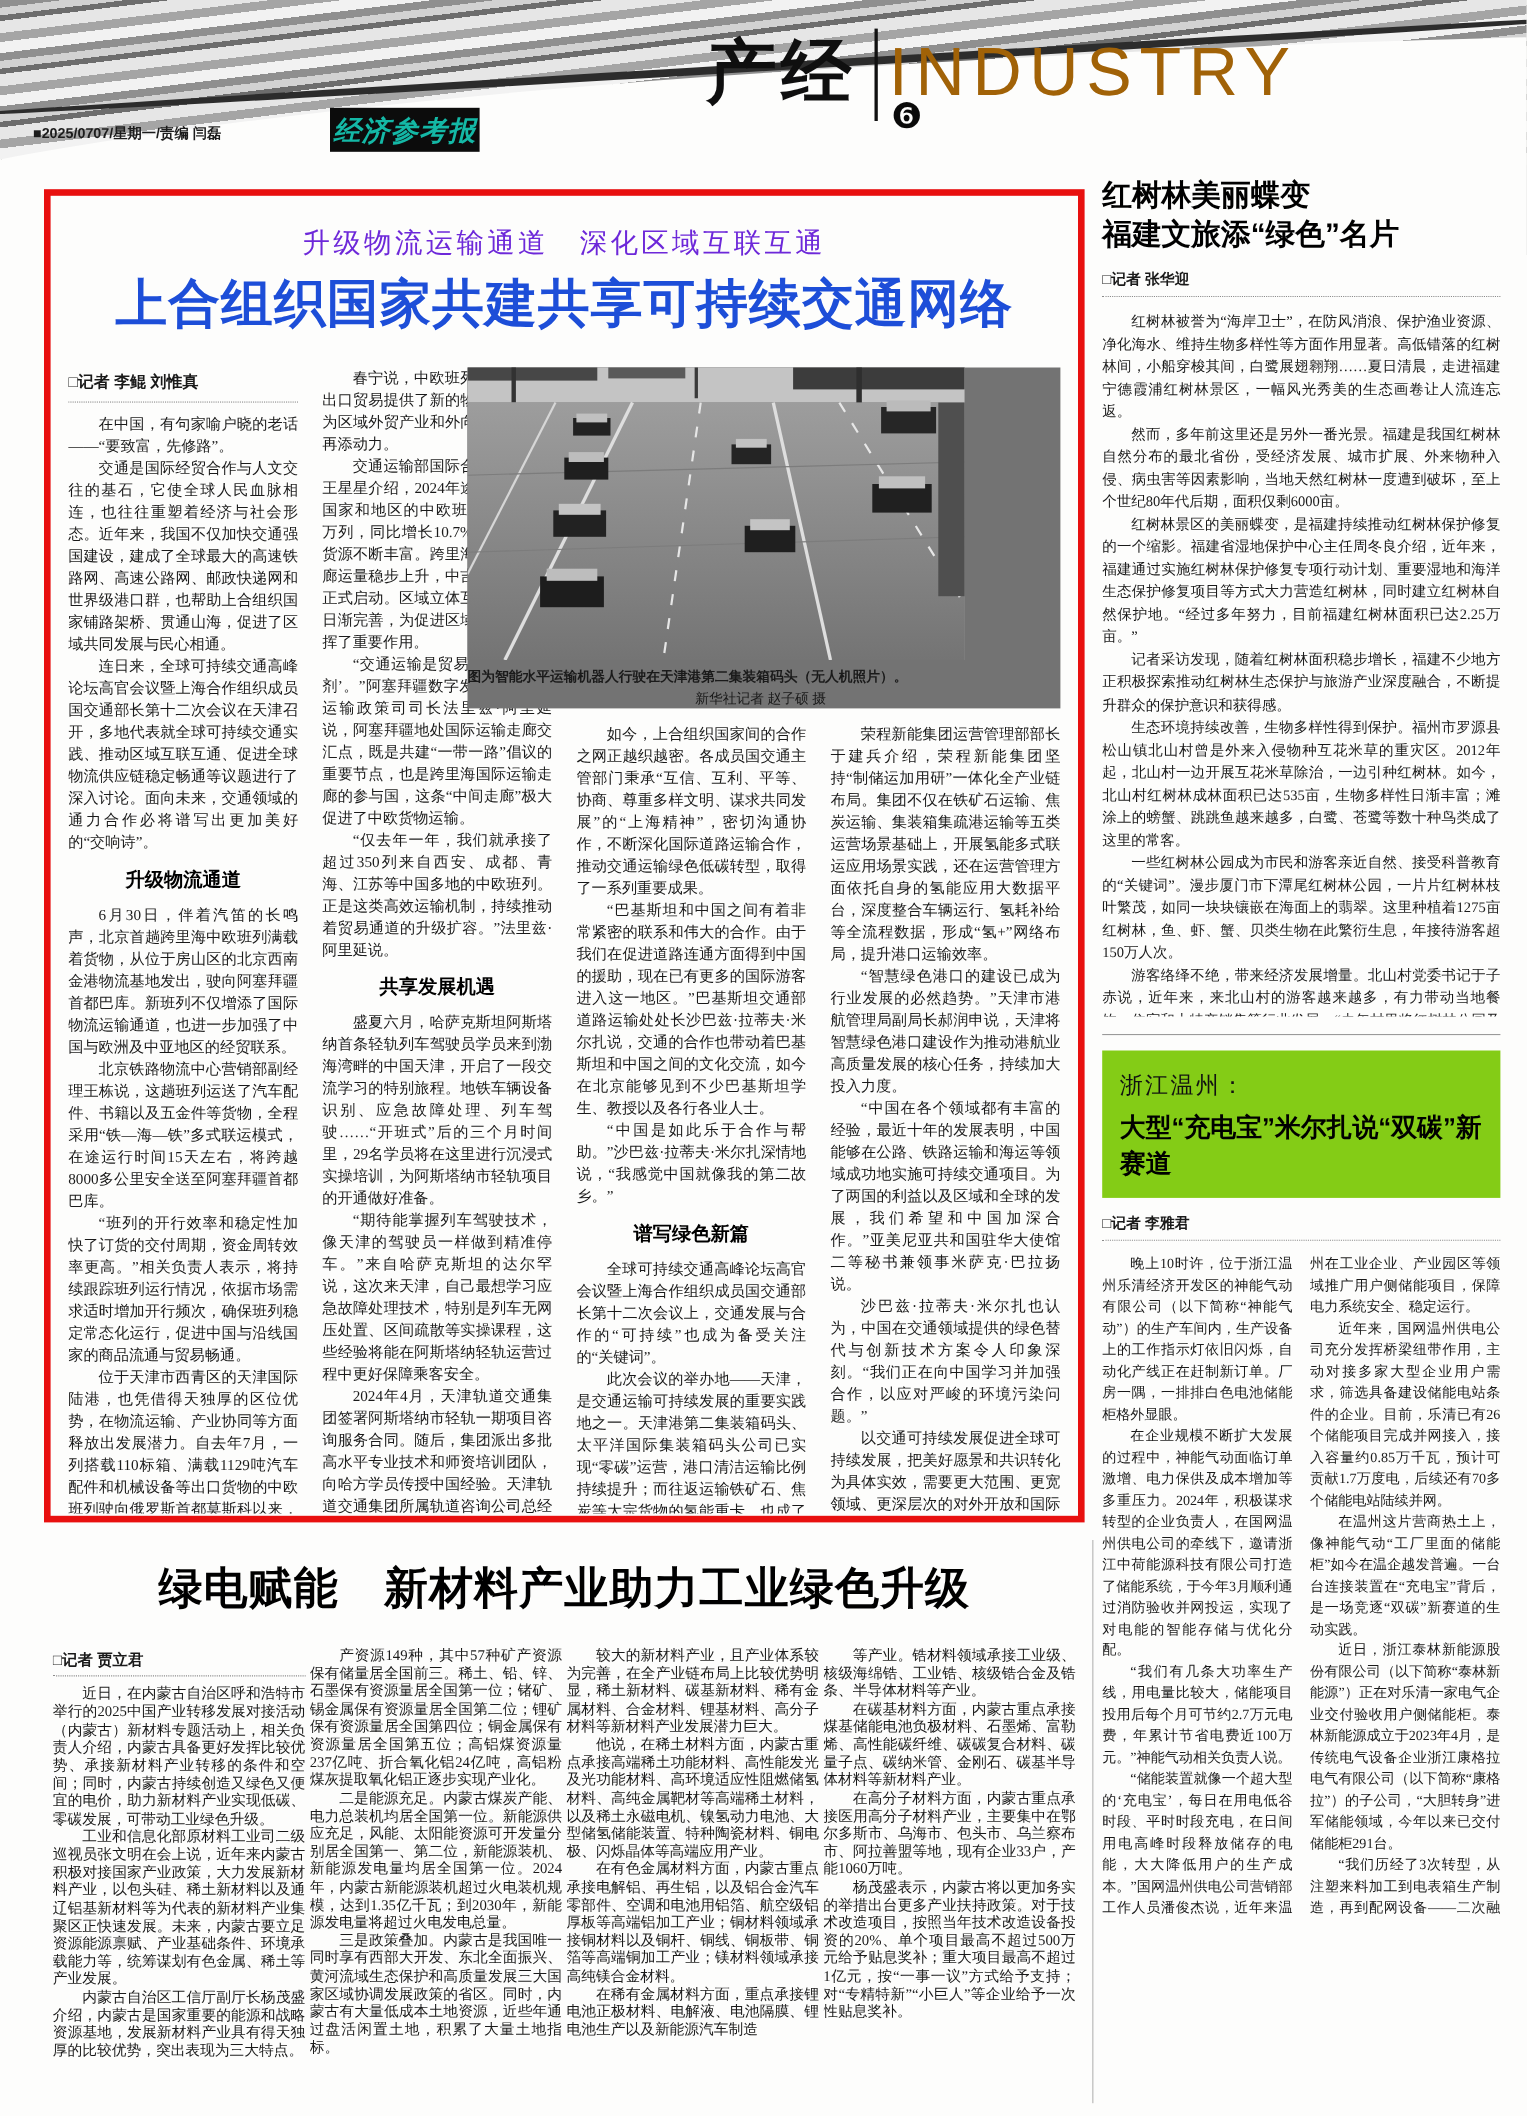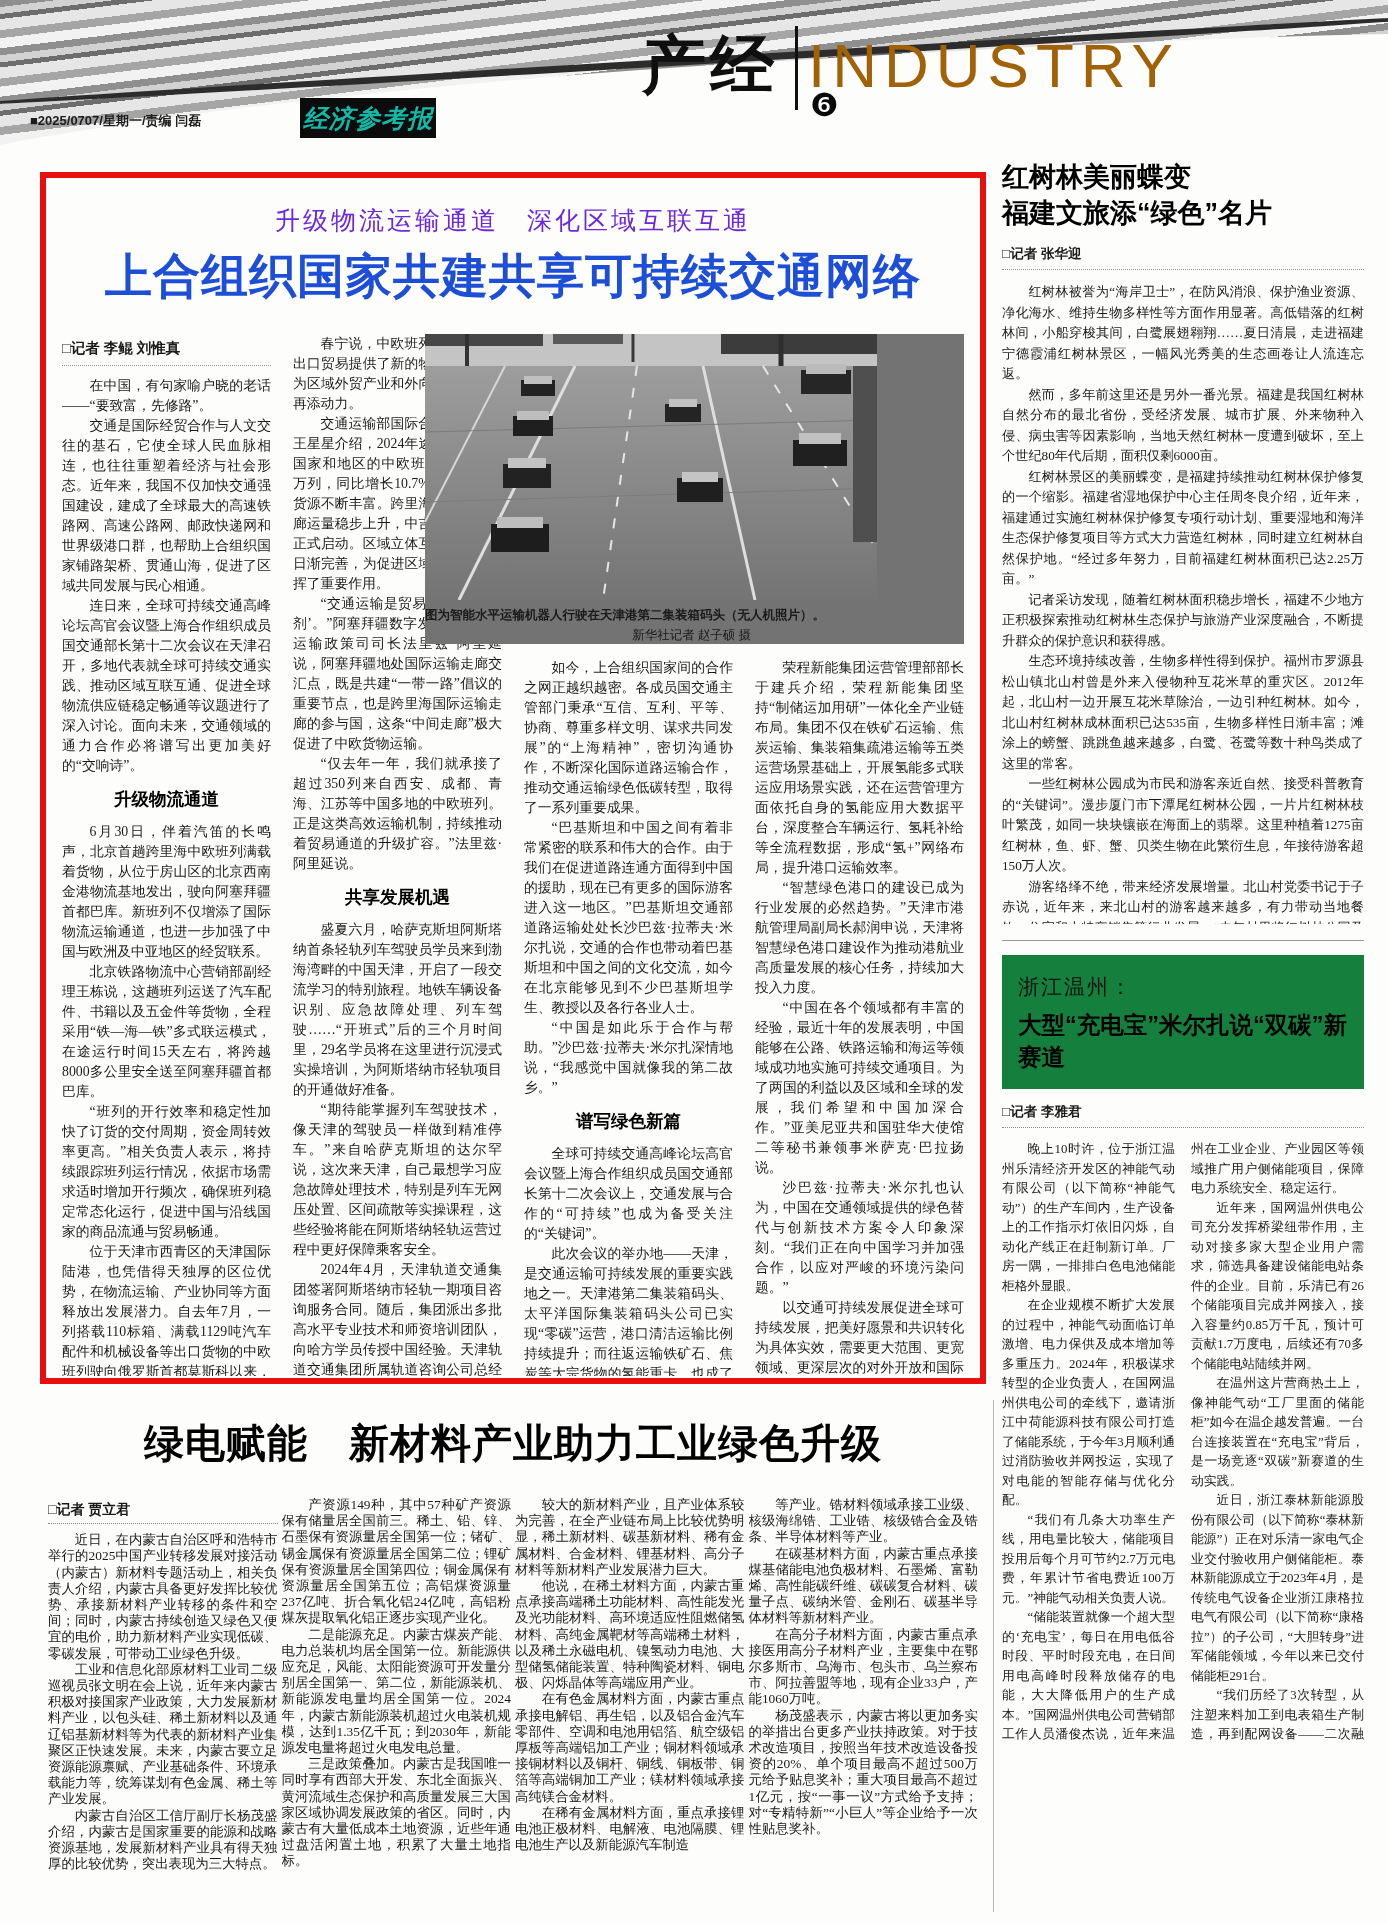--- a/index.html
+++ b/index.html
@@ -86,21 +86,21 @@
   .sb-head {
     font-family:"Liberation Sans", sans-serif; font-weight:bold;
     font-size:27px; line-height:1.32; color:#000;
   }
   .sb-byline {
     font-family:"Liberation Sans", sans-serif; font-weight:bold; font-size:13.5px;
     margin-top:14px; padding-bottom:6px; border-bottom:1px dotted #8a8a8a;
   }
   .sb-body { margin-top:12px; font-size:13.2px; line-height:20.5px; text-align:justify; height:642px; overflow:hidden; }
   .sb-rule { border-top:1px solid #9a9a9a; margin:16px 0 14px; }
-  .sb2-box { background:#15803d; padding:18px 16px 16px; }
+  .sb2-box { background:#84cc16; padding:18px 16px 16px; }
   .sb2-line1 { font-size:21px; letter-spacing:2px; color:#111; }
   .sb2-line2 { font-family:"Liberation Sans", sans-serif; font-weight:bold; font-size:23.5px; margin-top:8px; color:#000; }
   .sb2-byline {
     font-family:"Liberation Sans", sans-serif; font-weight:bold; font-size:13.5px;
     margin-top:14px; padding-bottom:6px; border-bottom:1px dotted #8a8a8a;
   }
   .sb2-body {
     margin-top:12px; columns:2; column-gap:16px;
     font-size:12.8px; line-height:19.5px; text-align:justify; height:612px; overflow:hidden;
   }

